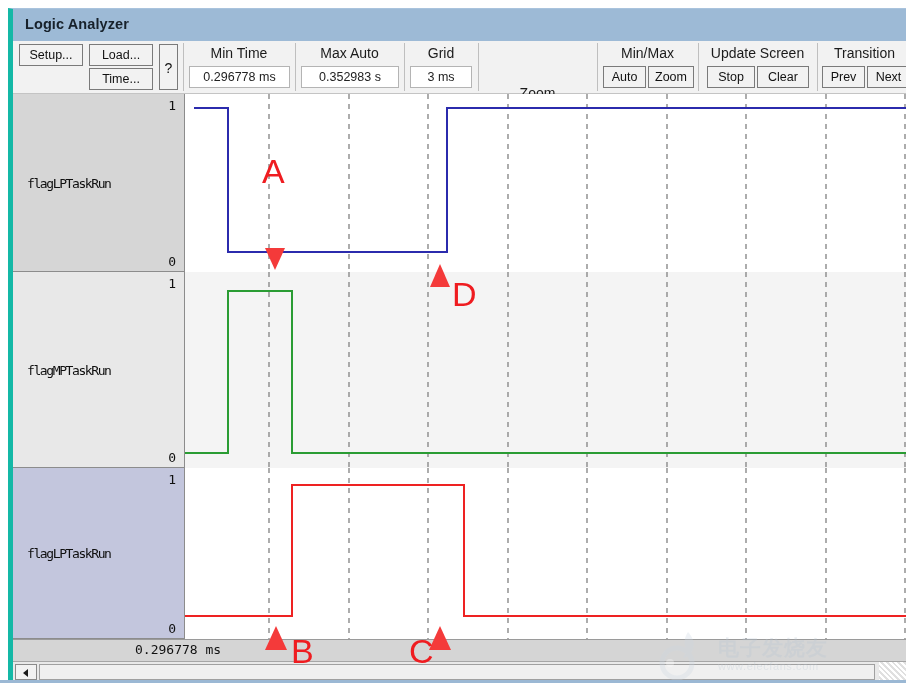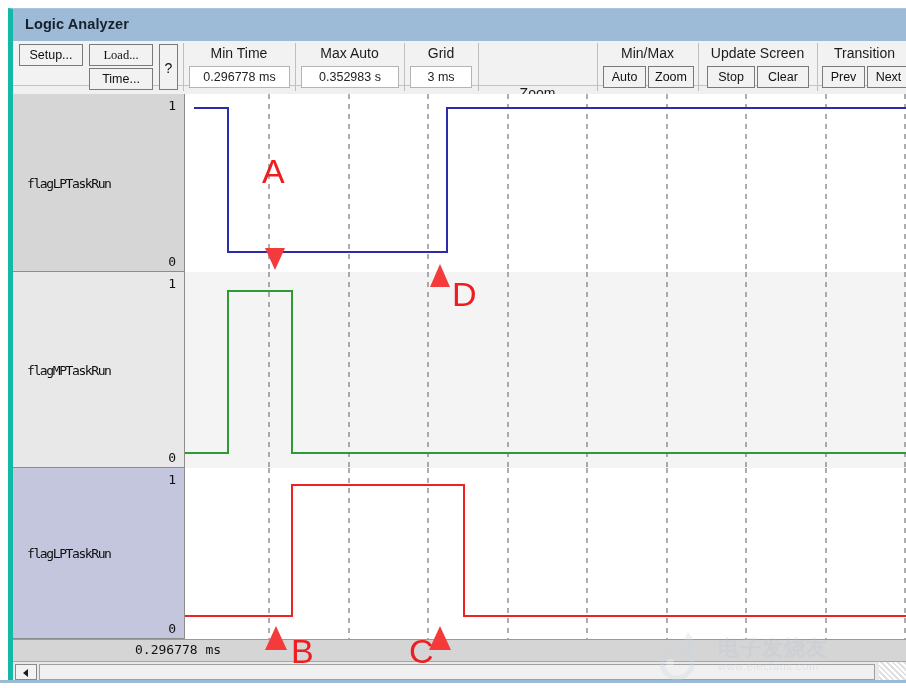--- a/index.html
+++ b/index.html
@@ -47,21 +47,21 @@
     letter-spacing: 0.1px;
     white-space: nowrap;
   }
 
   
   #toolbar {
     position: absolute;
     left: 0;
     top: 32px;
     width: 100%;
-    height: 45px;
+    height: 53px;
     background: #f2f2f2;
     border-bottom: 1px solid #c4c4c4;
     box-sizing: border-box;
   }
   .tb-group {
     position: absolute;
     top: 0;
     height: 52px;
     box-sizing: border-box;
   }
@@ -291,21 +291,21 @@
 <div id="la-window">
 
   <div id="title-bar">
     <div id="title-text">Logic Analyzer</div>
   </div>
 
   <div id="toolbar">
 
     <div class="tb-group" style="left:0;width:146px;">
       <div class="btn" style="left:6px;top:3px;width:64px;">Setup...</div>
-      <div class="btn" style="left:76px;top:3px;width:64px;font-family:Liberation Serif, serif;">Load...</div>
+      <div class="btn" style="left:76px;top:3px;width:64px;">Load...</div>
       <div class="btn" style="left:76px;top:27px;width:64px;">Time...</div>
     </div>
     <div class="helpmark" style="left:146px;top:3px;width:19px;height:46px;line-height:46px;">?</div>
 
     <div class="tb-sep" style="left:170px;"></div>
 
     <div class="tb-group" style="left:171px;width:110px;">
       <div class="tb-caption">Min Time</div>
       <div class="field" style="left:5px;top:25px;width:101px;">0.296778 ms</div>
     </div>

